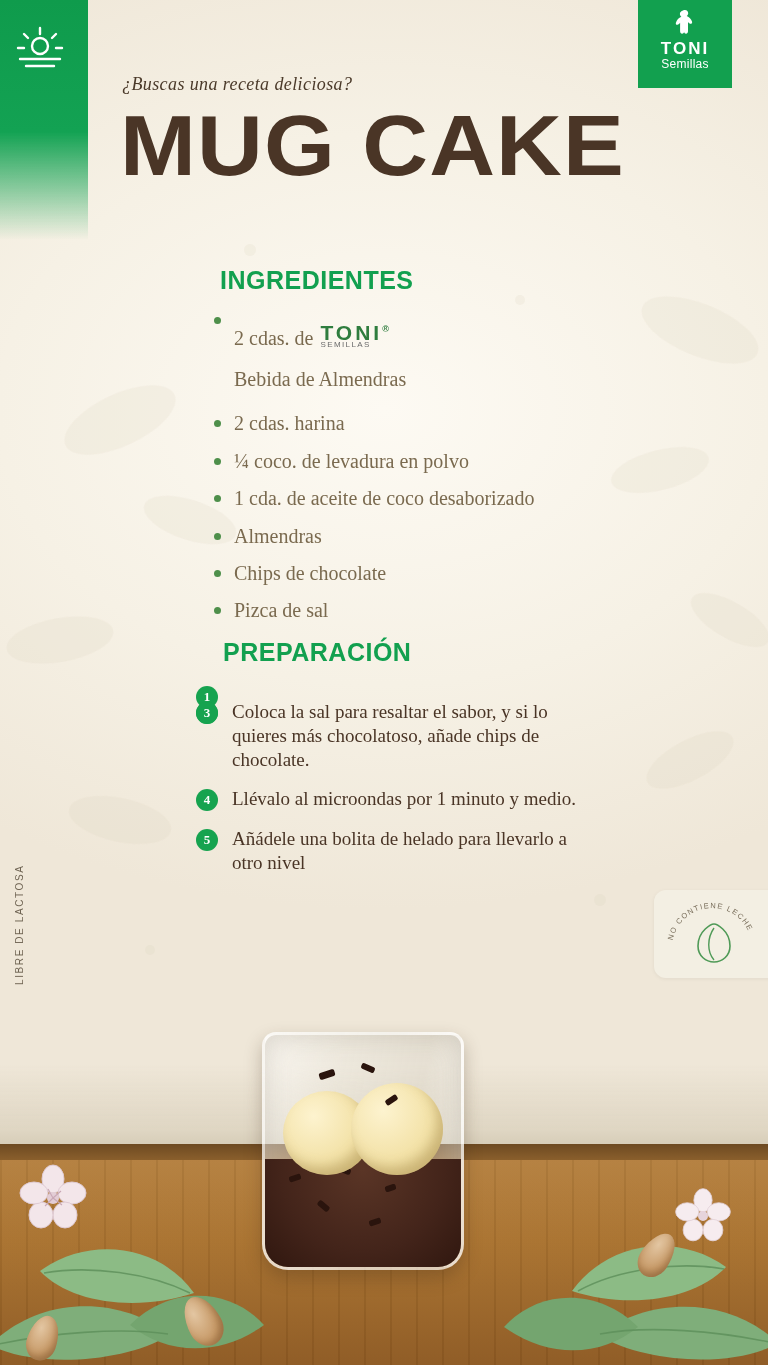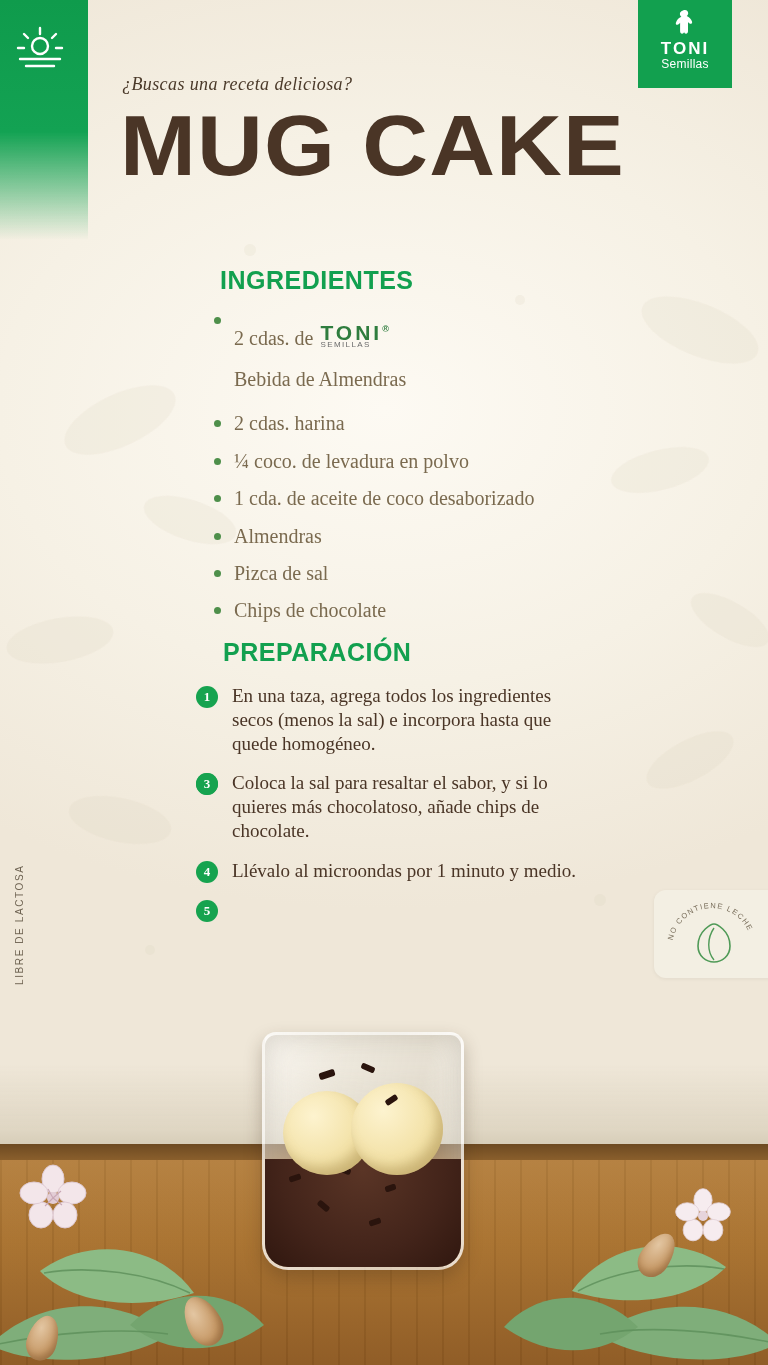--- a/index.html
+++ b/index.html
@@ -381,44 +381,44 @@
       <span class="inline-brand">
         <span class="w"><span>TONI</span><sup>®</sup></span>
         <span class="s">SEMILLAS</span>
       </span><br>
       <span>Bebida de Almendras</span>
     </li>
     <li>2 cdas. harina</li>
     <li>¼ coco. de levadura en polvo</li>
     <li>1 cda. de aceite de coco desaborizado</li>
     <li>Almendras</li>
+    <li>Chips de chocolate</li>
     <li>Pizca de sal</li>
-    <li>Chips de chocolate</li>
   </ul>
 
   <div class="section-head" id="preparacion-head">PREPARACIÓN</div>
 
   <ul class="steps">
     <li>
       <span class="num">1</span>
-      <span>En una taza, agrega todos los ingredientes secos (menos la sal) e incorpora hasta que quede homogéneo.</span>
     </li>
     <li>
       <span class="num">2</span>
     </li>
     <li>
       <span class="num">3</span>
       <span>Coloca la sal para resaltar el sabor, y si lo quieres más chocolatoso, añade chips de chocolate.</span>
     </li>
     <li>
       <span class="num">4</span>
       <span>Llévalo al microondas por 1 minuto y medio.</span>
     </li>
     <li>
       <span class="num">5</span>
+      <span>Añádele una bolita de helado para llevarlo a otro nivel</span>
     </li>
   </ul>
 
   <div class="lactose-side">LIBRE DE LACTOSA</div>
 
   <div class="badge">
     <svg viewBox="0 0 120 88" width="120" height="88">
       <defs>
         <path id="arcpath" d="M18,58 A40,40 0 0,1 98,58" fill="none"></path>
       </defs>

